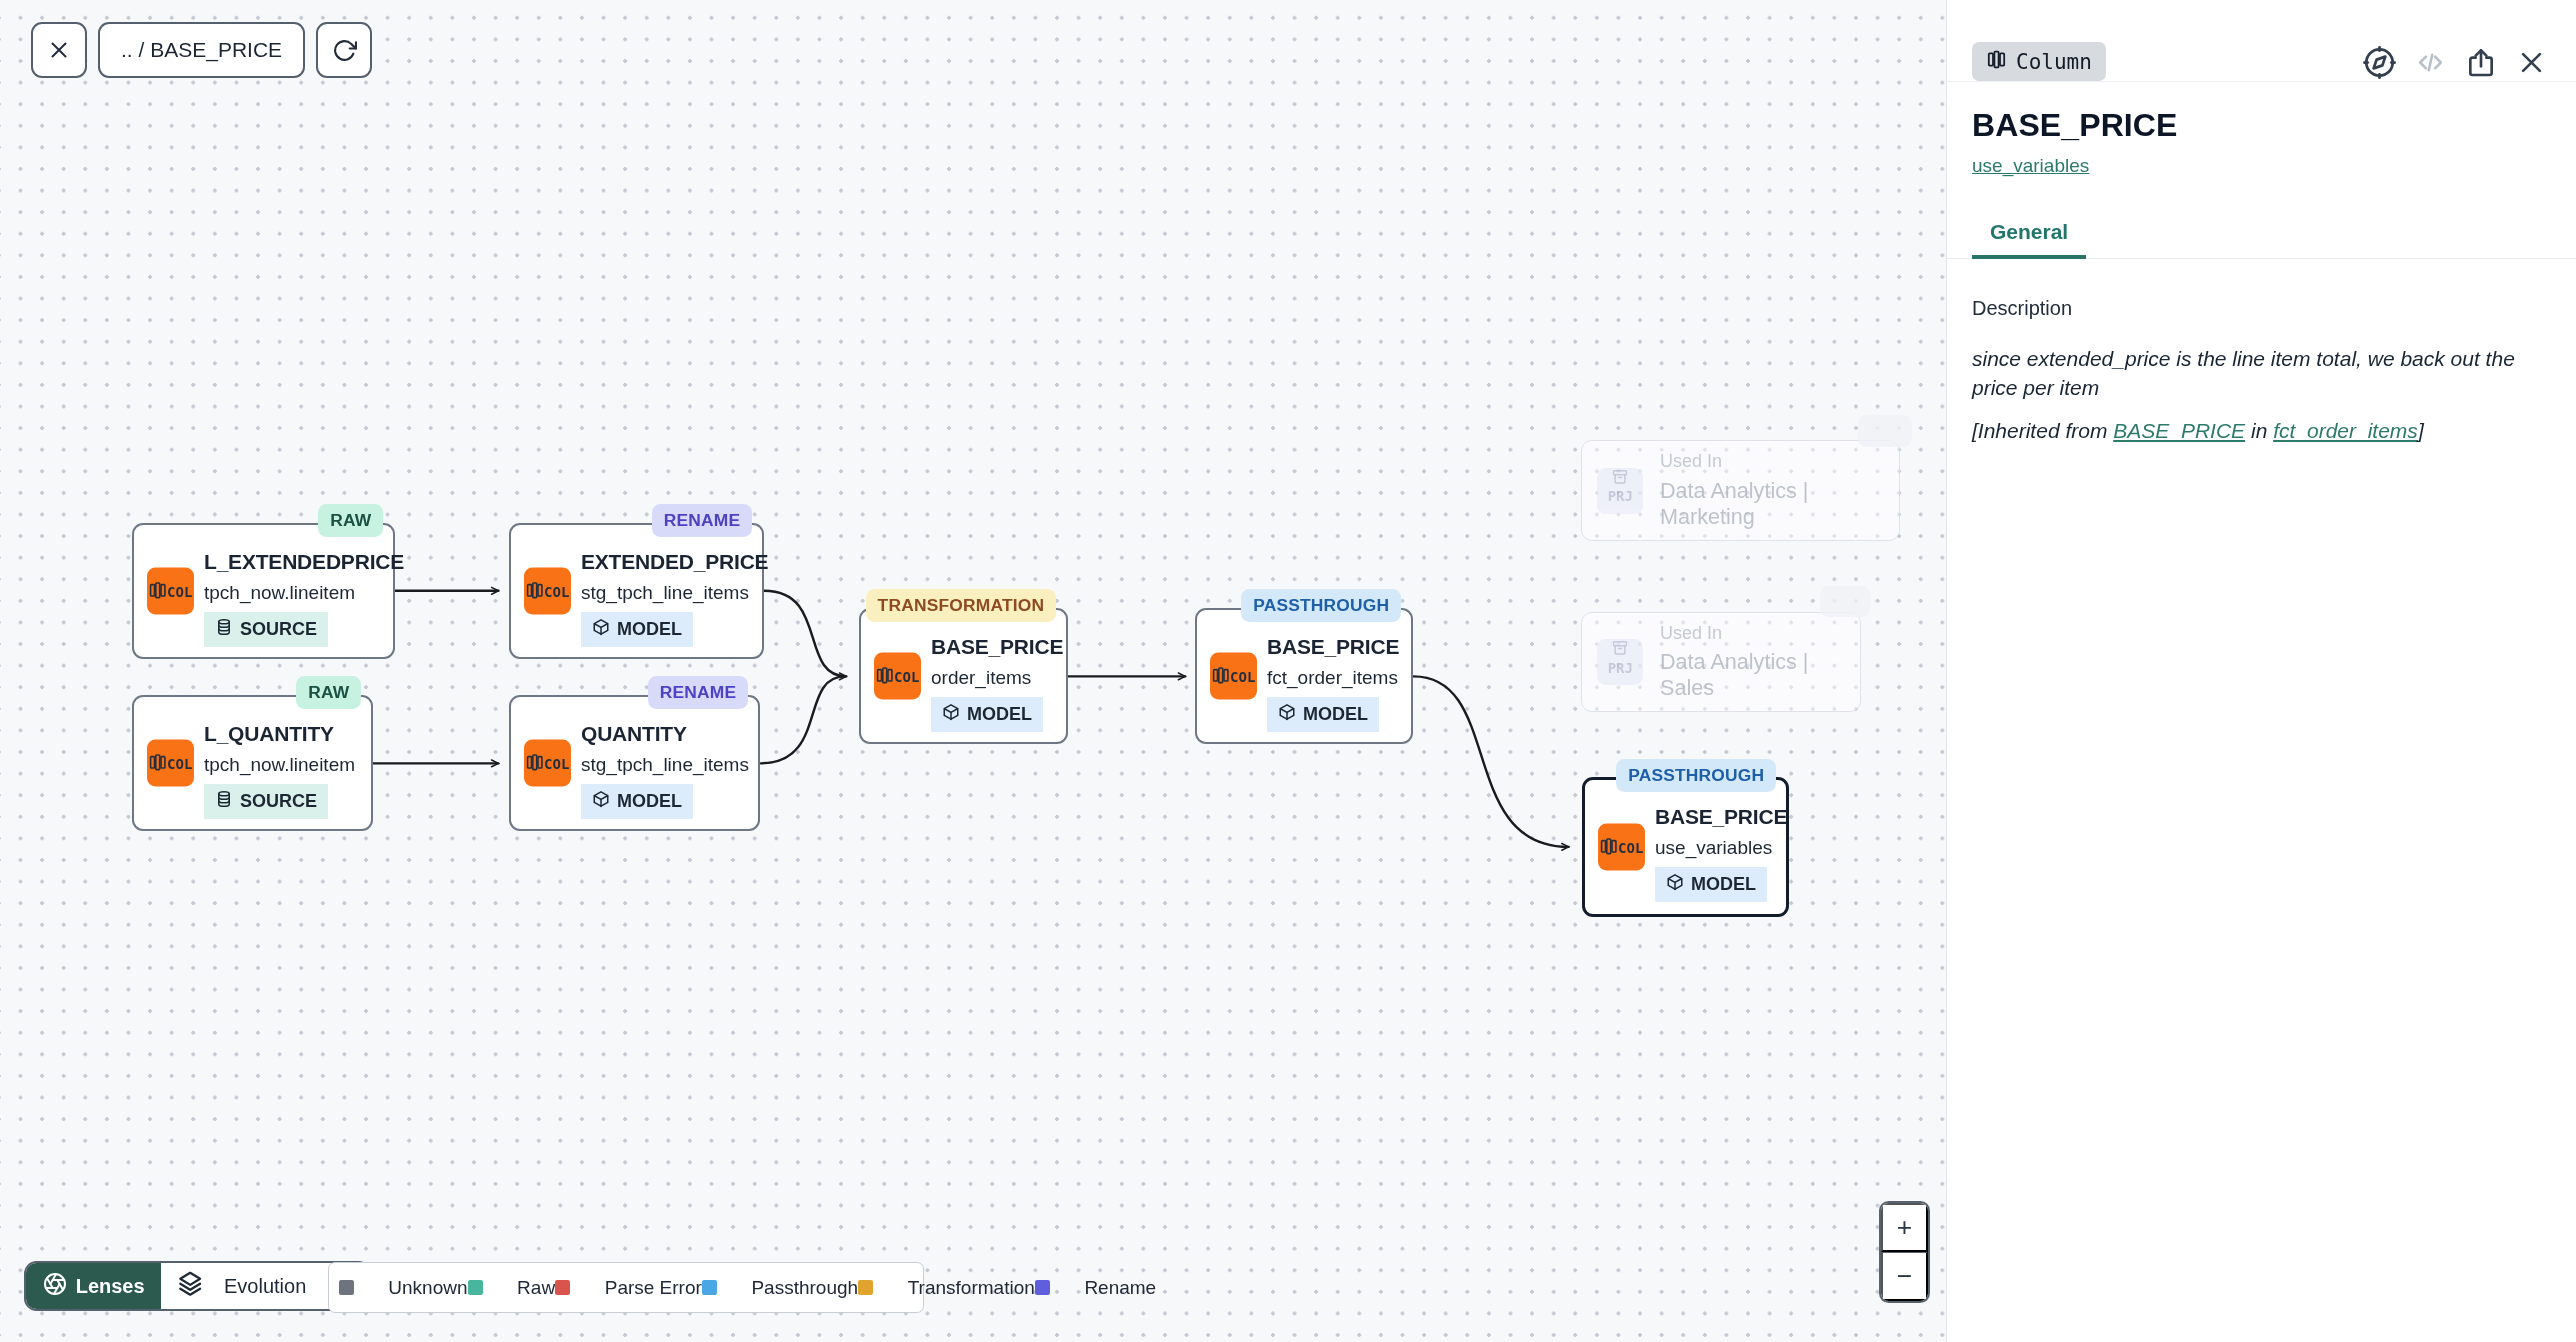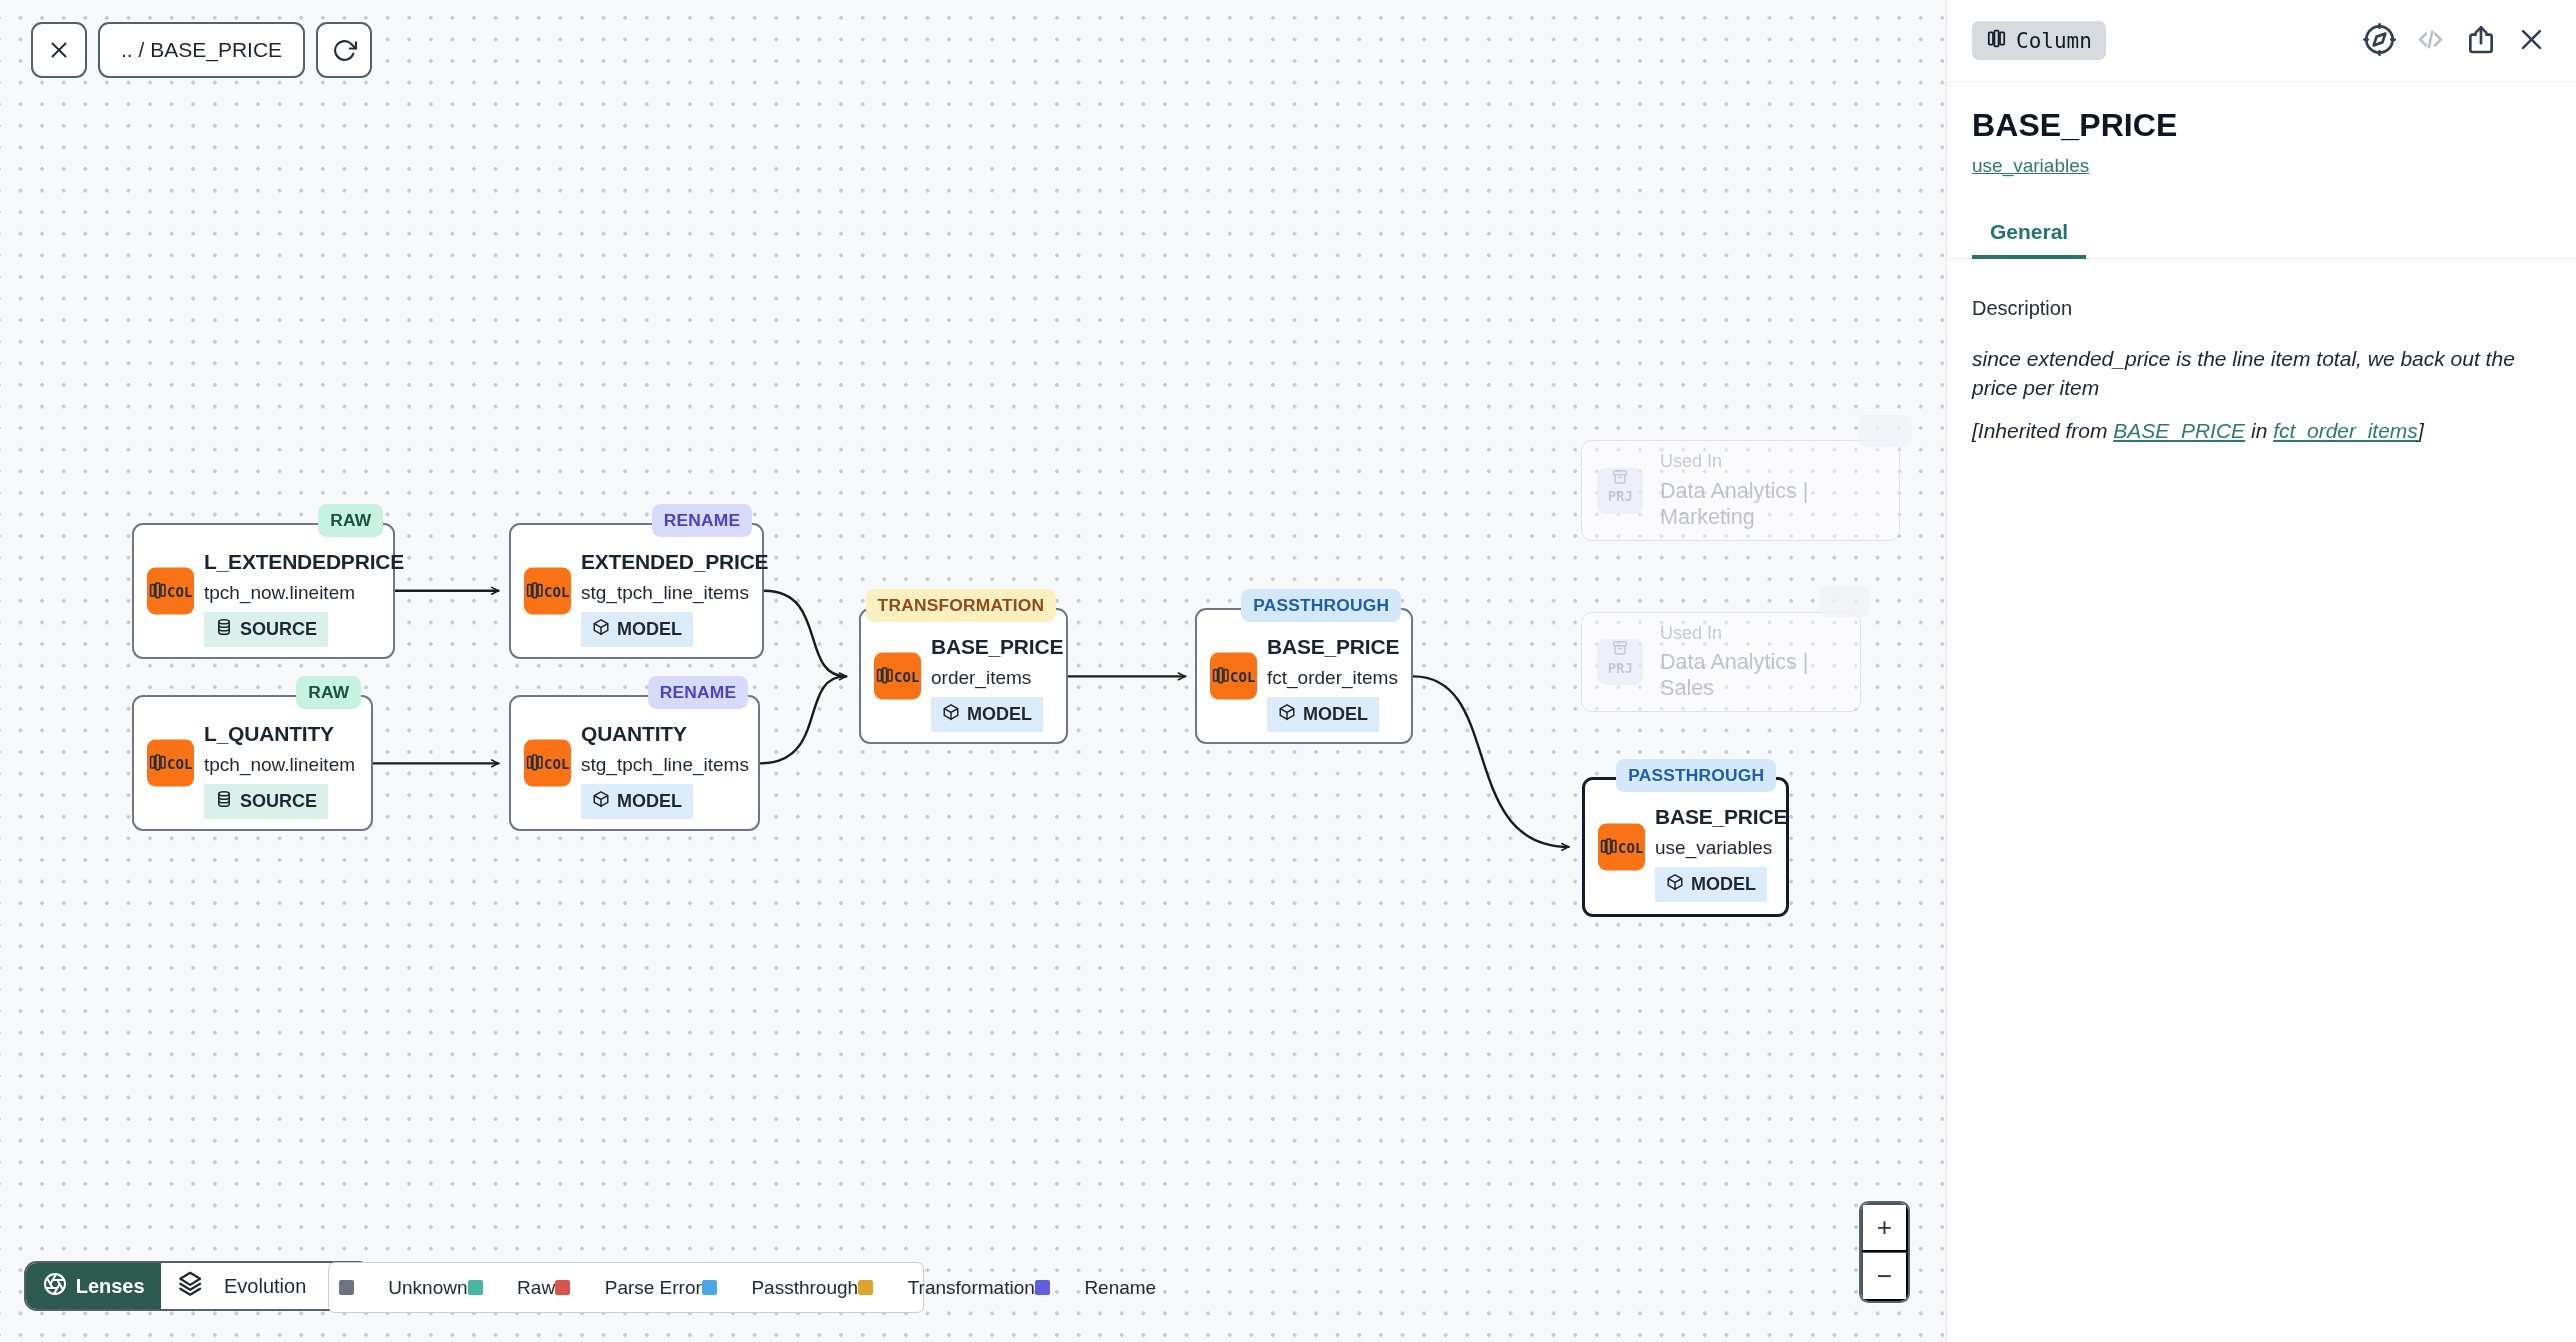--- a/index.html
+++ b/index.html
@@ -3,21 +3,21 @@
 <meta charset="utf-8">
 <style>
   html,body{margin:0;padding:0;width:2576px;height:1343px;overflow:hidden;
     font-family:"Liberation Sans","DejaVu Sans",sans-serif;background:#fff;}
   .app{position:relative;width:2576px;height:1343px;}
 
   
   .canvas{position:absolute;left:0;top:0;width:1946px;height:1343px;
     background-color:#f7f8fa;
     background-image:radial-gradient(circle,#c5c9d3 1.6px,transparent 1.9px);
-    background-size:21.6px 21.6px;background-position:9.7px 7px;}
+    background-size:21.6px 21.6px;background-position:9.7px 7px;padding-left:20px;}
   svg.edges{position:absolute;left:0;top:0;z-index:1;}
 
   
   .toolbar{position:absolute;left:31px;top:22px;display:flex;gap:11px;z-index:6;}
   .tbtn{display:flex;align-items:center;justify-content:center;height:56px;min-width:56px;
     background:#fff;border:2.1px solid #545f6d;border-radius:11px;color:#222c3a;cursor:pointer;}
   .tbtn.crumb{padding:0 21px;font-size:21px;color:#1d2533;}
   .tbtn .ic{display:flex;}
 
   
@@ -63,21 +63,21 @@
   
   .zoomctl{position:absolute;right:36px;bottom:40px;width:47px;border:2.1px solid #57626f;border-radius:9.7px;
     overflow:hidden;background:#fff;z-index:6;display:flex;flex-direction:column;}
   .zbtn{height:49px;display:flex;align-items:center;justify-content:center;font-size:26.4px;color:#2a3442;
     background:#fff;cursor:pointer;}
   .zbtn + .zbtn{border-top:1.7px solid #57626f;}
 
   
   .panel{position:absolute;left:1946px;top:0;width:630px;height:1343px;background:#fff;
     border-left:1.4px solid #e3e5e9;box-sizing:border-box;z-index:7;}
-  .phead{height:82px;display:flex;align-items:center;justify-content:space-between;
+  .phead{height:82px;display:flex;align-items:flex-end;justify-content:space-between;
     padding:0 29px 0 25px;border-bottom:1.4px solid #eef0f3;box-sizing:border-box;}
   .typepill{display:flex;align-items:center;gap:9px;height:39px;padding:0 14px;background:#d7dade;
     border-radius:7px;font-family:"DejaVu Sans Mono",monospace;font-size:21px;color:#131c29;}
   .pactions{display:flex;align-items:center;gap:19px;color:#333f4e;}
   .pactions .abtn{display:flex;cursor:pointer;}
   .pactions .disabled{color:#b9c0c9;cursor:default;}
   .pbody{padding:0 25px;}
   .ptitle{margin-top:25px;font-size:32px;font-weight:800;color:#0c1626;letter-spacing:0.1px;}
   .plink{display:inline-block;margin-top:11px;font-size:19px;color:#2c7a6b;text-decoration:underline;cursor:pointer;}
   .tabs{position:relative;margin:43px -25px 0;padding:0 25px;border-bottom:1.4px solid #e9ebef;}

